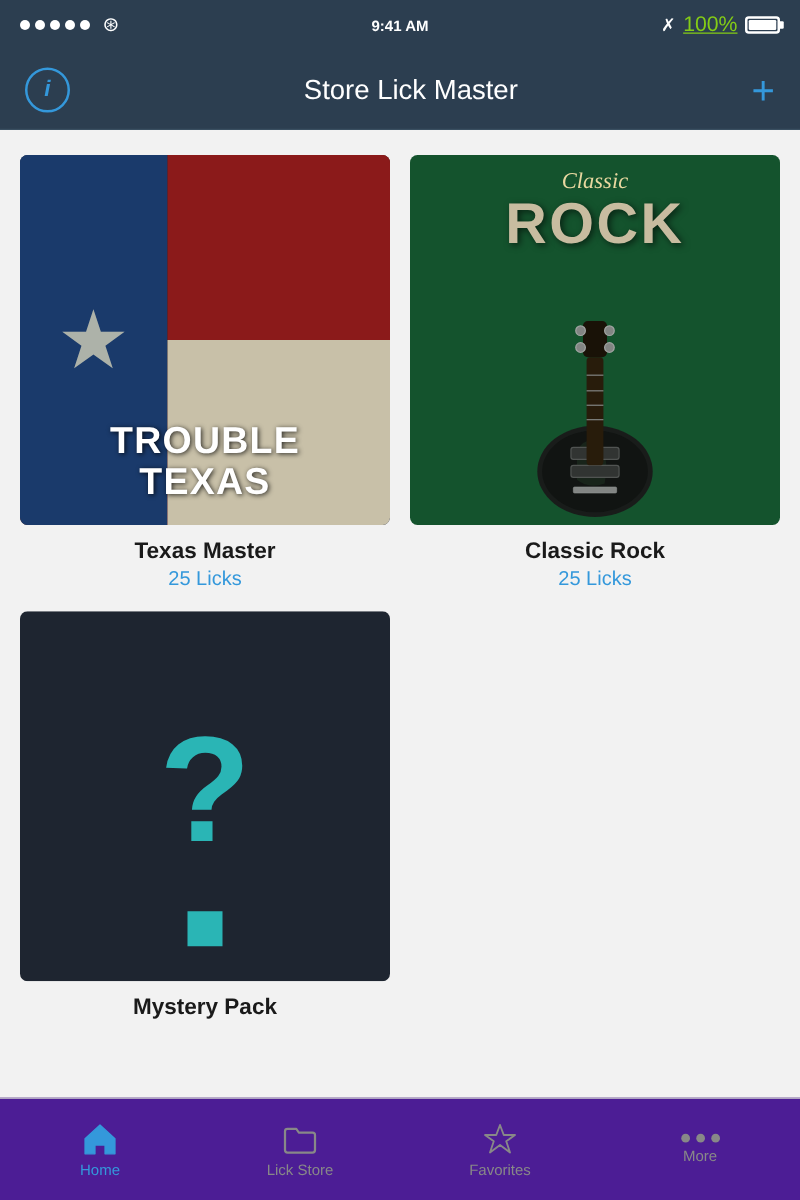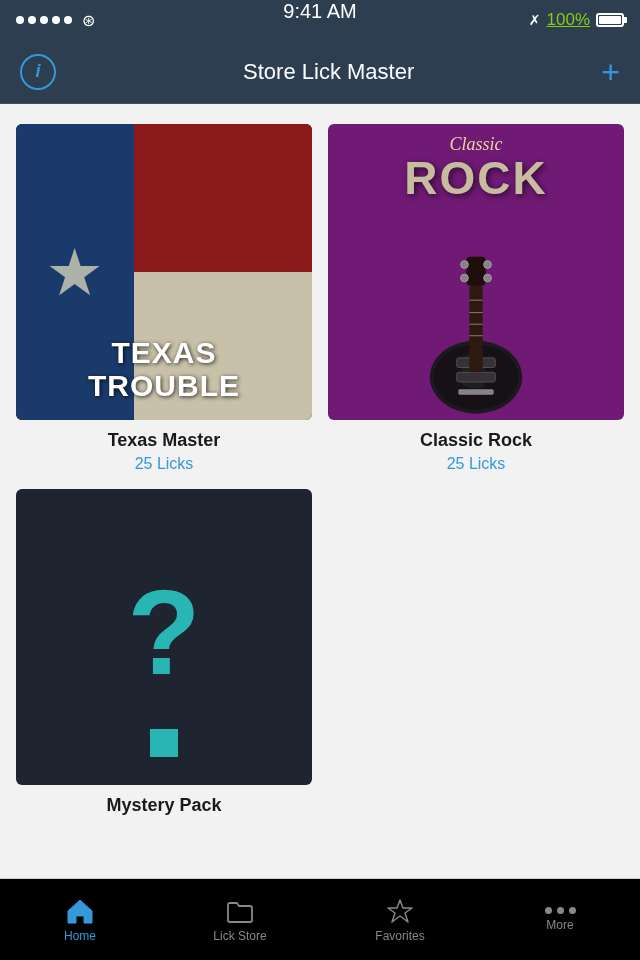--- a/index.html
+++ b/index.html
@@ -33,26 +33,26 @@
       border-radius: 50%;
       background: white;
     }
     .wifi-icon {
       color: white;
       font-size: 16px;
       margin-left: 6px;
     }
     .status-time {
       color: white;
-      font-size: 20px;
-      font-weight: 400;
+      font-size: 12px;
+      font-weight: 700;
       position: absolute;
       left: 50%;
       transform: translateX(-50%);
-      top: 0;
+      top: 14px;
     }
     .status-right {
       display: flex;
       align-items: center;
       gap: 6px;
     }
     .bluetooth-icon { color: white; font-size: 14px; }
     .battery-text { color: #84cc16; font-size: 17px; text-decoration: underline; }
     .battery-icon {
       width: 28px; height: 14px;
@@ -215,21 +215,21 @@
       font-weight: 900;
       text-transform: uppercase;
       line-height: 1.1;
       text-shadow: 1px 1px 4px rgba(0,0,0,0.8);
       letter-spacing: 1px;
     }
 
     
     .rock-bg {
       width: 100%; height: 100%;
-      background: #701a75;
+      background: #14532d;
       position: relative;
       overflow: hidden;
     }
     
     .rock-text {
       position: absolute;
       top: 10px;
       left: 0; right: 0;
       text-align: center;
       z-index: 3;
@@ -276,21 +276,21 @@
       left: 50%;
       transform: translateX(-50%);
     }
 
     
     .tab-bar {
       position: absolute;
       bottom: 0;
       width: 100%;
       height: 82px;
-      background: #000000;
+      background: #4c1d95;
       border-top: 1px solid #d0d0d0;
       display: flex;
       align-items: center;
       justify-content: space-around;
     }
     .tab-item {
       display: flex;
       flex-direction: column;
       align-items: center;
       justify-content: center;
@@ -363,22 +363,22 @@
     <div class="grid-item">
       <div class="grid-item-image">
         <div class="texas-bg">
           <div class="texas-flag">
             <div class="texas-flag-blue"></div>
             <div class="texas-flag-red"></div>
             <div class="texas-flag-white"></div>
           </div>
           <div class="texas-star">★</div>
           <div class="texas-text-overlay">
+            <span>Trouble</span>
             <span>Texas</span>
-            <span>Trouble</span>
           </div>
         </div>
       </div>
       <div class="grid-item-title">Texas Master</div>
       <div class="grid-item-subtitle">25 Licks</div>
     </div>
 
     <div class="grid-item">
       <div class="grid-item-image">
         <div class="rock-bg">

